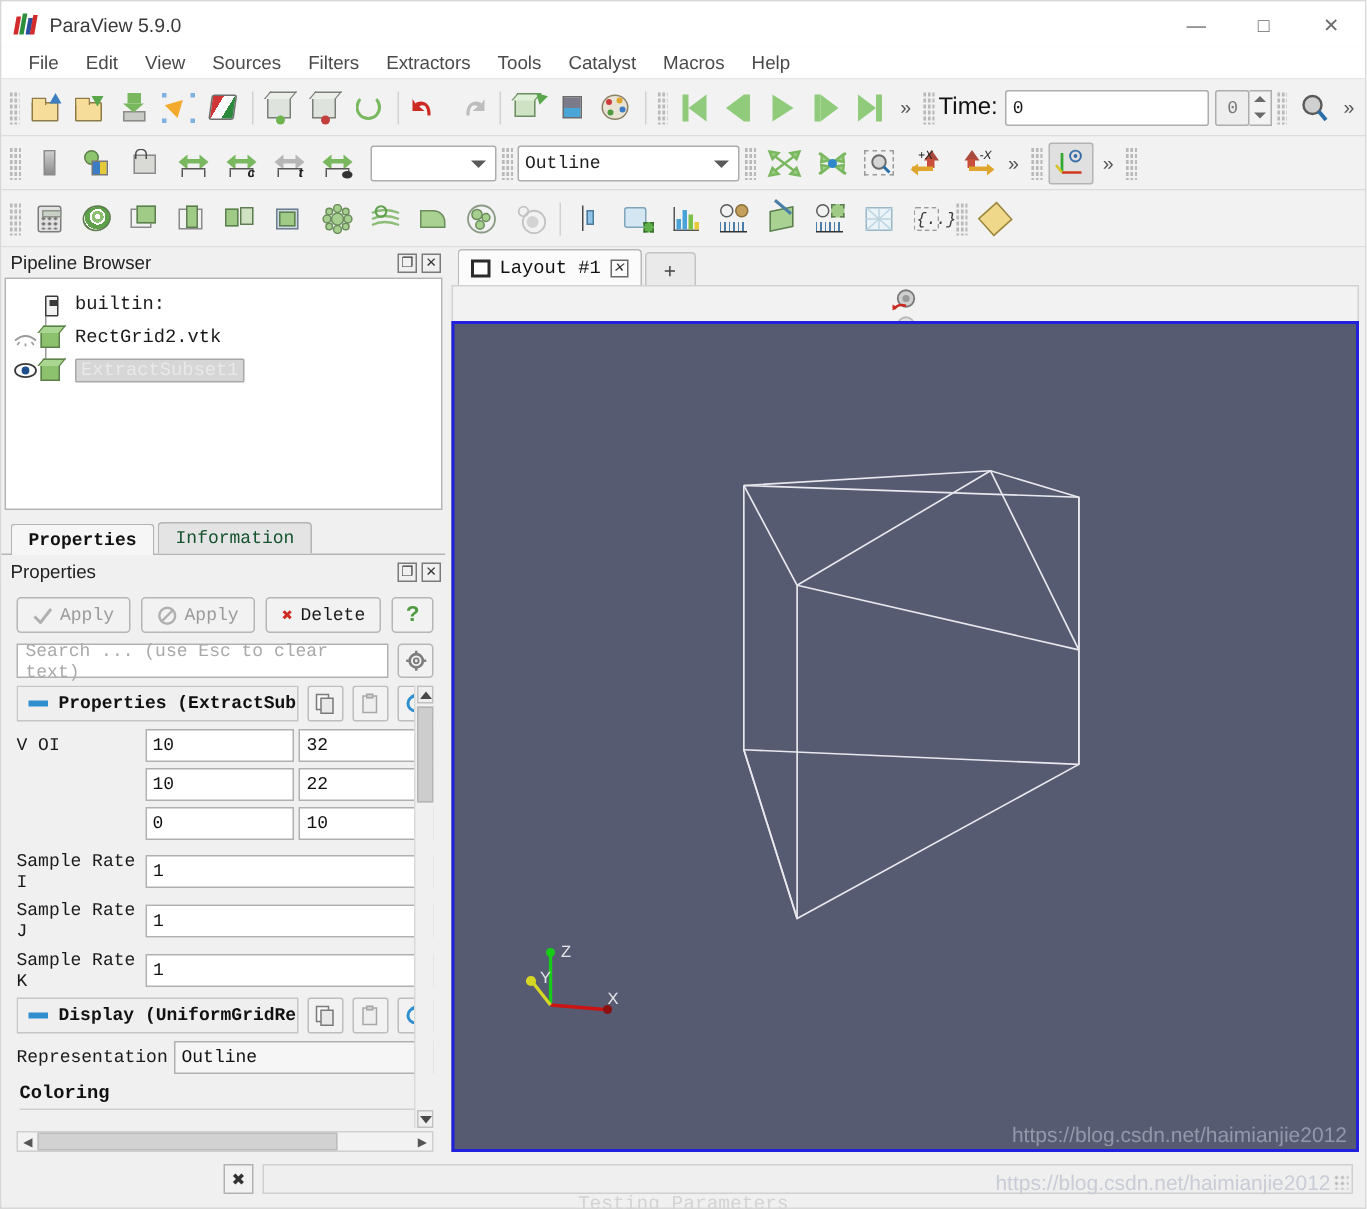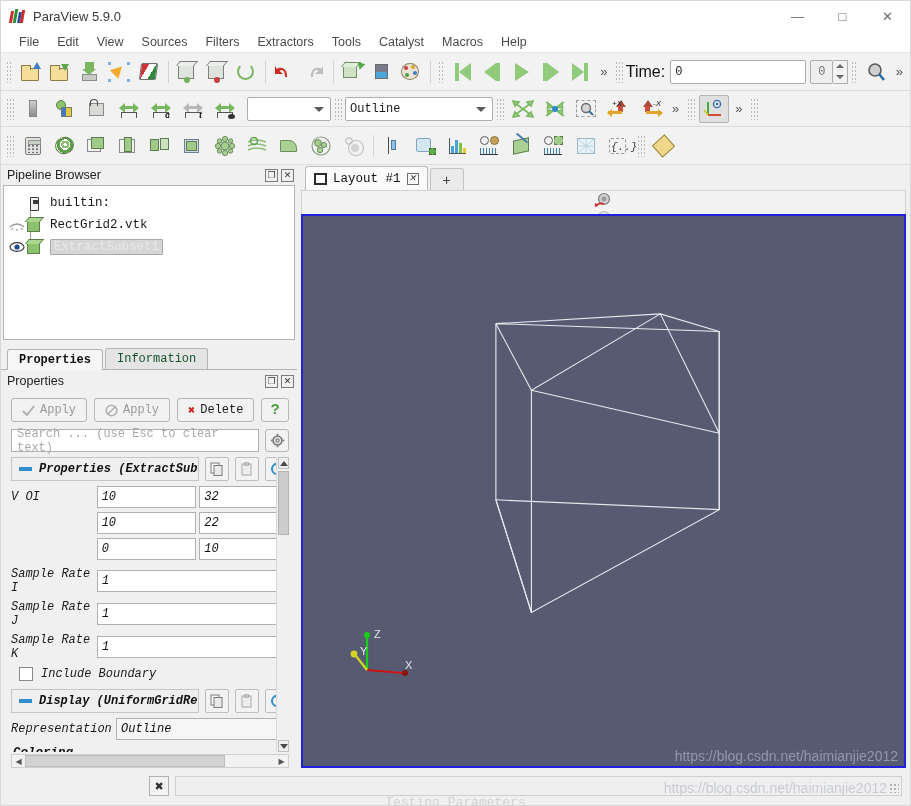--- a/index.html
+++ b/index.html
@@ -218,21 +218,21 @@
   .pbtn.help { width:28px; color:#4e9c3f; font-weight:bold; font-size:15px; padding:0;}
 
   .searchrow { display:flex; align-items:center; gap:6px; padding: 3px 8px 5px 10px;}
   .searchbox {
     flex:1; height:23px; border:1px solid #b0b0b0; background:#fff;
     font-family:"Liberation Mono", monospace; font-size:12px; color:#a9a9a9;
     display:flex; align-items:center; padding: 0 5px;
   }
   .gearbtn { width:24px;height:23px;border:1px solid #b6b6b6;background:#f2f2f2;border-radius:3px;display:flex;align-items:center;justify-content:center;}
 
-  .scrollregion { flex:1; position:relative; margin: 0 8px 0 10px; overflow:hidden;font-style:italic;}
+  .scrollregion { flex:1; position:relative; margin: 0 8px 0 10px; overflow:hidden;}
   .sec-header {
     display:flex; align-items:center; gap:6px; margin-bottom:5px;
   }
   .sec-title {
     flex:1; height:24px; border:1px solid #c6c6c6; background:#efefef;
     display:flex;align-items:center; padding:0 7px; gap:7px;
     font-family:"Liberation Mono", monospace; font-size:12px; font-weight:bold; color:#111;
     overflow:hidden; white-space:nowrap;
   }
   .minusmark{width:13px;height:4px;background:#2f8fd0;flex:none;}
@@ -901,24 +901,20 @@
           </div>
           <div class="fieldrow" style="margin-top:5px">
             <span class="flabel" style="width:86px">Sample Rate J</span>
             <span class="fin" style="flex:1">1</span>
           </div>
           <div class="fieldrow" style="margin-top:5px">
             <span class="flabel" style="width:86px">Sample Rate K</span>
             <span class="fin" style="flex:1">1</span>
           </div>
 
-          <div class="chkrow">
-            <span class="chk"></span>
-            <span class="flabel">Include Boundary</span>
-          </div>
 
           <div class="sec-header">
             <div class="sec-title">
               <i class="minusmark"></i>
               <span>Display (UniformGridRe</span>
             </div>
             <div class="sbtn">
               <svg width="14" height="14" viewBox="0 0 14 14">
                   <rect x="1" y="1" width="8" height="10" fill="#fafafa" stroke="#7a7a7a"></rect>
                   <rect x="4" y="3.5" width="8" height="10" fill="#e8e8e8" stroke="#7a7a7a"></rect>

